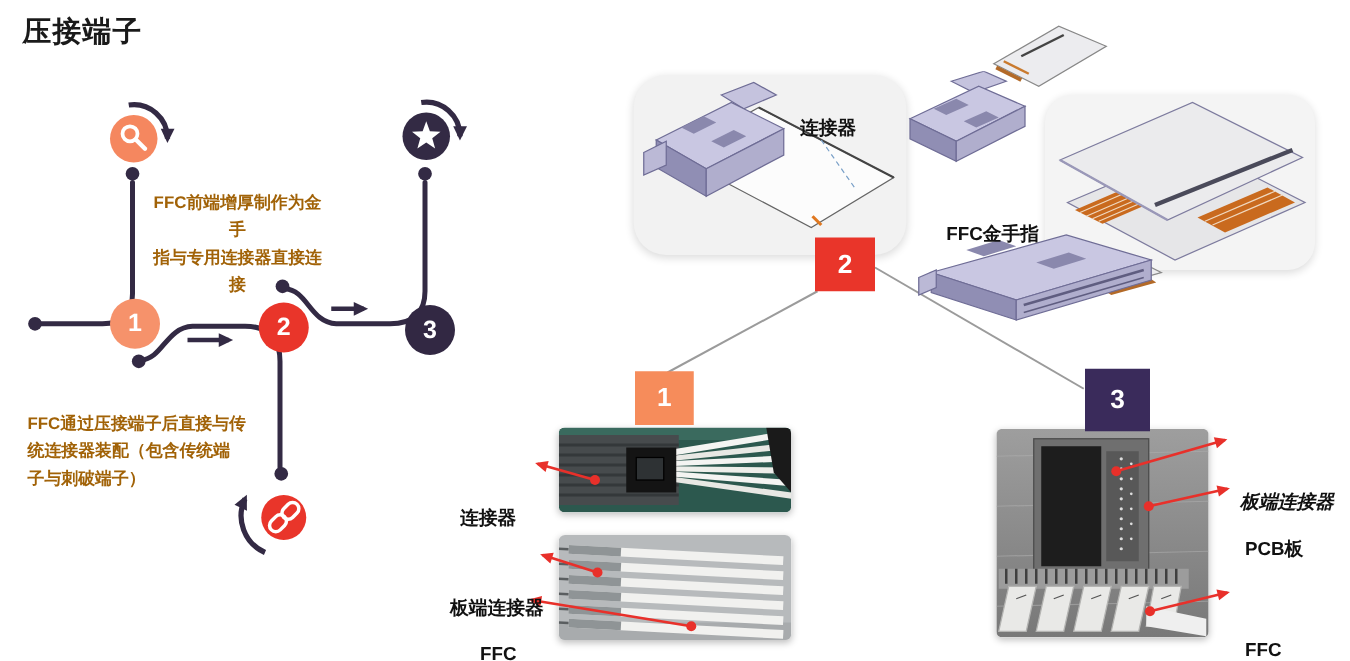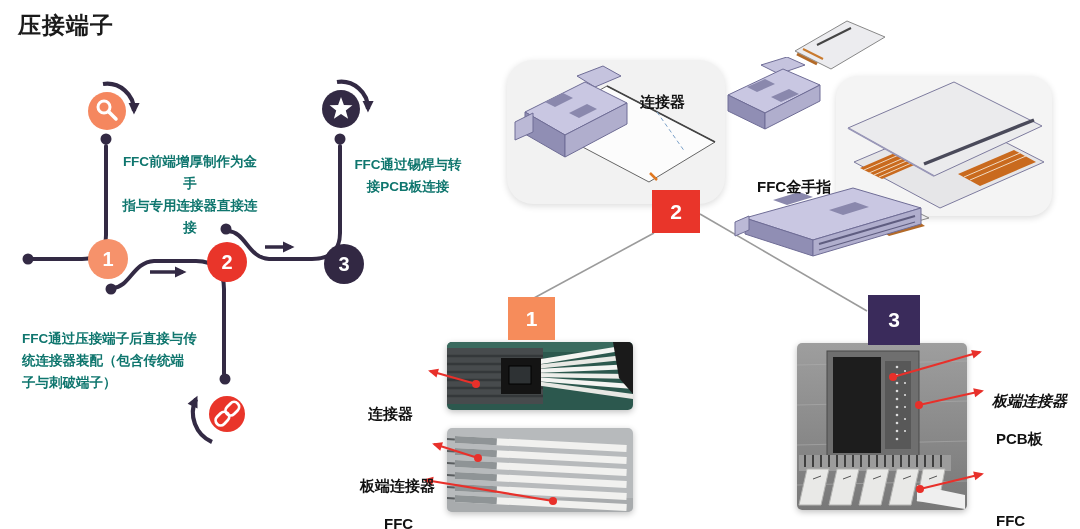--- a/index.html
+++ b/index.html
@@ -1,20 +1,20 @@
 <!DOCTYPE html>
 <html><head>
 <meta charset="utf-8">
 <style>
   html,body{margin:0;padding:0;background:#fff;}
   #canvas{position:relative;width:1080px;height:529px;background:#ffffff;overflow:hidden;
           font-family:"Liberation Sans","DejaVu Sans",sans-serif;}
   .abs{position:absolute;}
   #page-title{left:18px;top:10px;font-size:23px;font-weight:700;color:#1a1a1a;letter-spacing:1px;z-index:50;}
-  .desc{font-weight:700;color:#0f766e;font-size:13.5px;line-height:22px;white-space:pre-line;z-index:50;}
+  .desc{font-weight:700;color:#a16207;font-size:13.5px;line-height:22px;white-space:pre-line;z-index:50;}
   #desc-1{left:120px;top:151px;width:140px;text-align:center;}
   #desc-2{left:22px;top:328px;width:195px;text-align:left;}
   #desc-3{left:343px;top:154px;width:130px;text-align:center;}
   .node{width:40px;height:40px;border-radius:50%;color:#fff;font-weight:700;font-size:20px;
         display:flex;align-items:center;justify-content:center;z-index:50;}
   #node-1{left:88px;top:239px;background:#F6926B;}
   #node-2{left:207px;top:242px;background:#E9352A;}
   #node-3{left:324px;top:244px;background:#322843;}
   .numbox{color:#fff;font-weight:700;font-size:21px;display:flex;align-items:center;justify-content:center;z-index:50;}
   #box-1{left:508px;top:297px;width:47px;height:43px;background:#F68C5B;}
@@ -46,22 +46,20 @@
 
 <div id="canvas">
 
   <div class="abs" id="page-title">压接端子</div>
 
   <div class="abs desc" id="desc-1">FFC前端增厚制作为金手
 指与专用连接器直接连接</div>
   <div class="abs desc" id="desc-2">FFC通过压接端子后直接与传
 统连接器装配（包含传统端
 子与刺破端子）</div>
-  <div class="abs desc" id="desc-3">FFC通过锡焊与转
-接PCB板连接</div>
 
   <div class="abs card" id="card-a">
     <svg width="218" height="144" viewBox="0 0 218 144">
       <polygon points="100,26 208,82 142,122 32,64" fill="#fcfcfc" stroke="#666" stroke-width="1"></polygon>
       <line x1="100" y1="26" x2="208" y2="82" stroke="#444" stroke-width="1.6"></line>
       <path d="M 150,52 L 178,92" stroke="#7aa0c8" stroke-width="1" stroke-dasharray="4 3" fill="none"></path>
       <line x1="143" y1="113" x2="150" y2="120" stroke="#e07820" stroke-width="2.5"></line>
       <polygon points="70,16 96,6 114,16 88,27" fill="#c5c3de" stroke="#6f6d96" stroke-width="1"></polygon>
       <polygon points="18,52 78,22 120,43 58,75" fill="#c9c7e2" stroke="#6f6d96" stroke-width="1"></polygon>
       <polygon points="18,52 58,75 58,97 18,74" fill="#908eb4" stroke="#6f6d96" stroke-width="1"></polygon>

